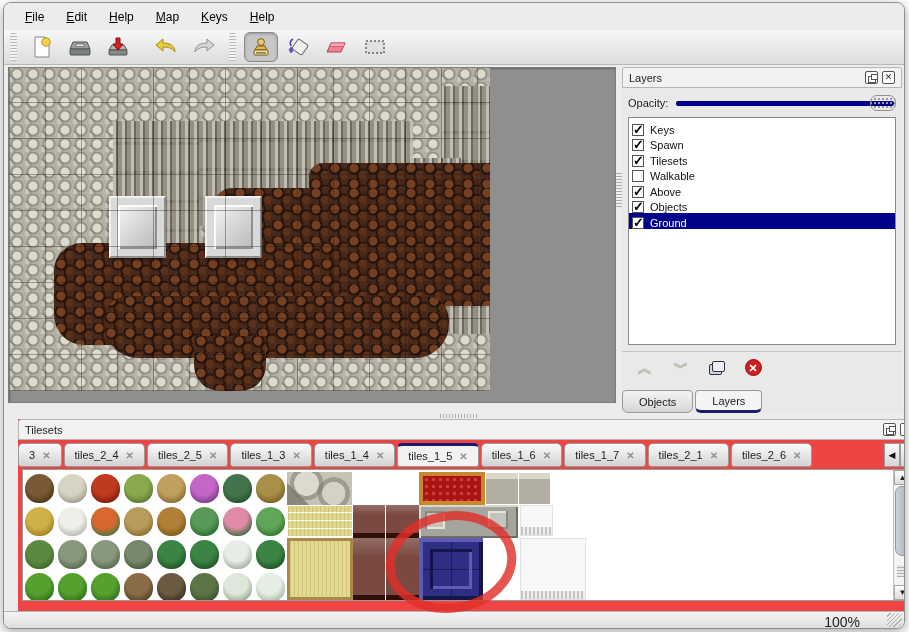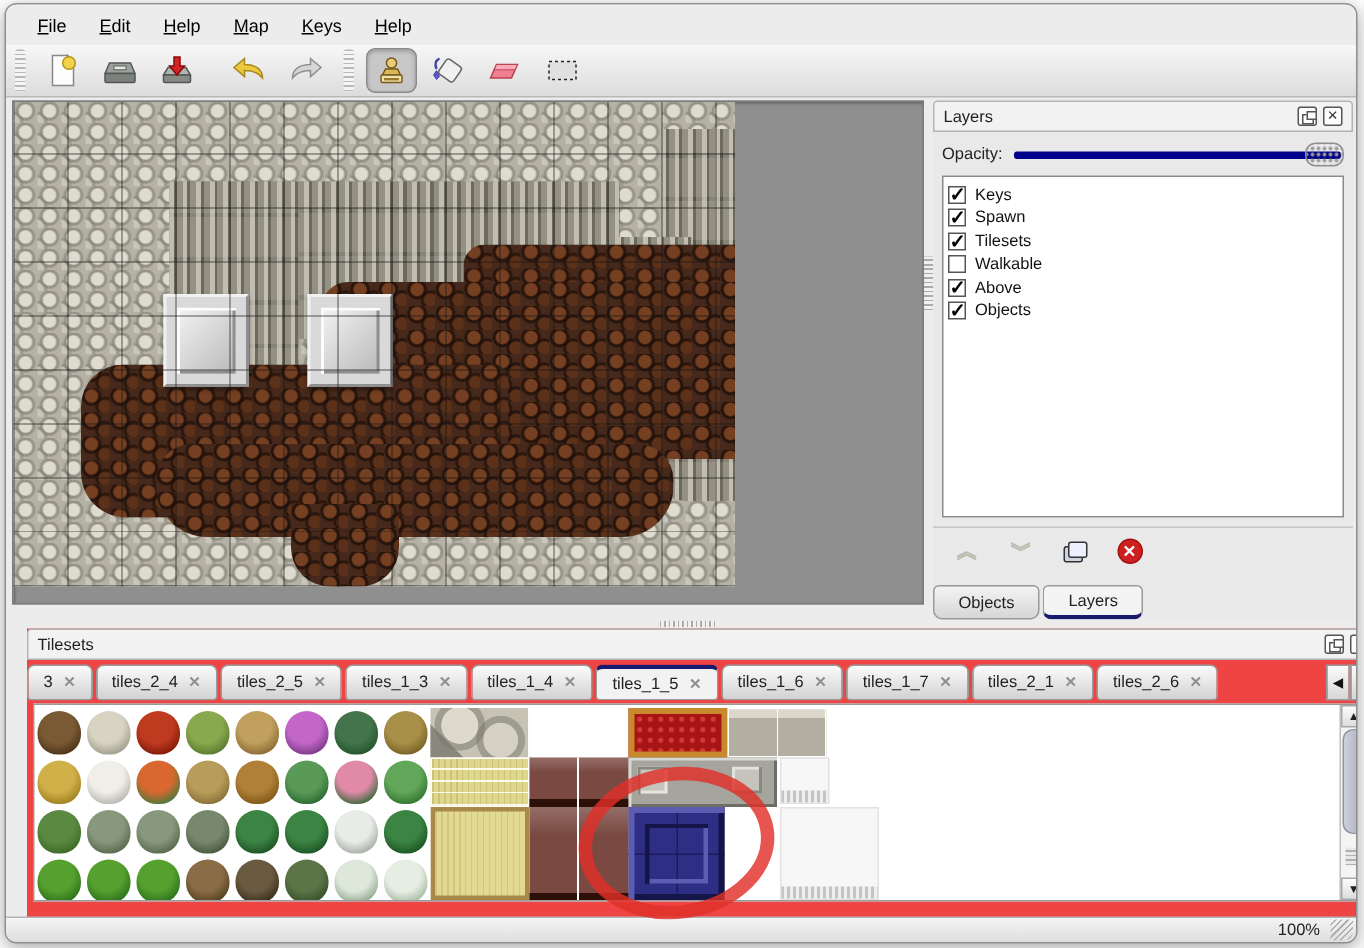--- a/index.html
+++ b/index.html
@@ -106,21 +106,21 @@
     background-image:linear-gradient(#1a1a5e,#1a1a5e), linear-gradient(#1a1a5e,#1a1a5e); background-size:100% 1px, 1px 100%; background-position:center, center; background-repeat:no-repeat; }
   .blk.bluetile::before { content:""; position:absolute; inset:11px; box-shadow:inset 3px 3px 0 #15154a, inset -3px -3px 0 #5c5cb2; }
   .annotation { position:absolute; left:358px; top:86px; width:156px; height:120px; pointer-events:none; z-index:20; }
   .vscroll { position:absolute; right:1px; top:0; width:17px; height:130px; background:#f4f4f4; border-left:1px solid #c0c0c0; }
   .vs-btn { position:absolute; left:0; width:17px; height:15px; background:linear-gradient(#fdfdfd,#dcdcdc); border:1px solid #a8a8a8; font-size:8px; text-align:center; line-height:14px; color:#222; }
   .vs-thumb { position:absolute; left:1px; top:16px; width:15px; height:70px; border-radius:7px; background:linear-gradient(90deg,#cdd1da,#a7adbb); border:1px solid #8f95a3; }
   .vs-grip { position:absolute; left:3px; top:95px; width:11px; height:12px; background:repeating-linear-gradient(0deg,#b0b0b0 0 1px,#e8e8e8 1px 3px); }
 
   
   .statusbar { position:absolute; left:0; bottom:0; width:100%; height:17px; background:linear-gradient(#f4f4f4,#dedede); border-top:1px solid #b4b4b4; }
-  .zoom-label { position:absolute; right:24px; top:2px; font-size:11px; color:#222; }
+  .zoom-label { position:absolute; right:44px; top:2px; font-size:14px; color:#222; }
   .resize-grip { position:absolute; right:2px; bottom:1px; width:15px; height:14px; background:repeating-linear-gradient(135deg, transparent 0 2px, #b0b0b0 2px 3px); border-radius:0 0 6px 0; }
 </style>
 </head>
 <body>
 
 <div id="window">
 
   <div class="menubar">
     <span class="menu-item">File</span>
     <span class="menu-item">Edit</span>
@@ -245,20 +245,24 @@
         <span class="checkbox"></span>
         <span>Walkable</span>
       </div>
       <div class="layer-row">
         <span class="checkbox checked"></span>
         <span>Above</span>
       </div>
       <div class="layer-row">
         <span class="checkbox checked"></span>
         <span>Objects</span>
+      </div>
+      <div class="layer-row selected">
+        <span class="checkbox checked"></span>
+        <span>Ground</span>
       </div>
     </div>
     <div class="layer-actions">
       <div class="act-icon">
           <span class="chev">︽</span>
         </div>
       <div class="act-icon">
           <span class="chev">︾</span>
         </div>
       <div class="act-icon">

